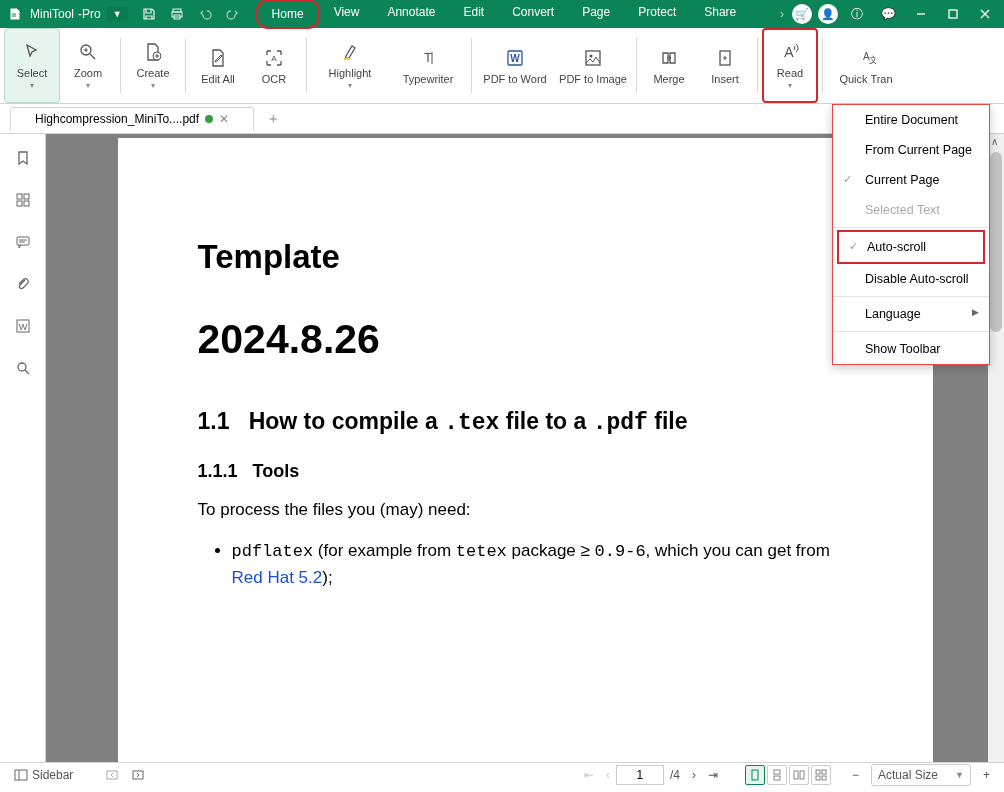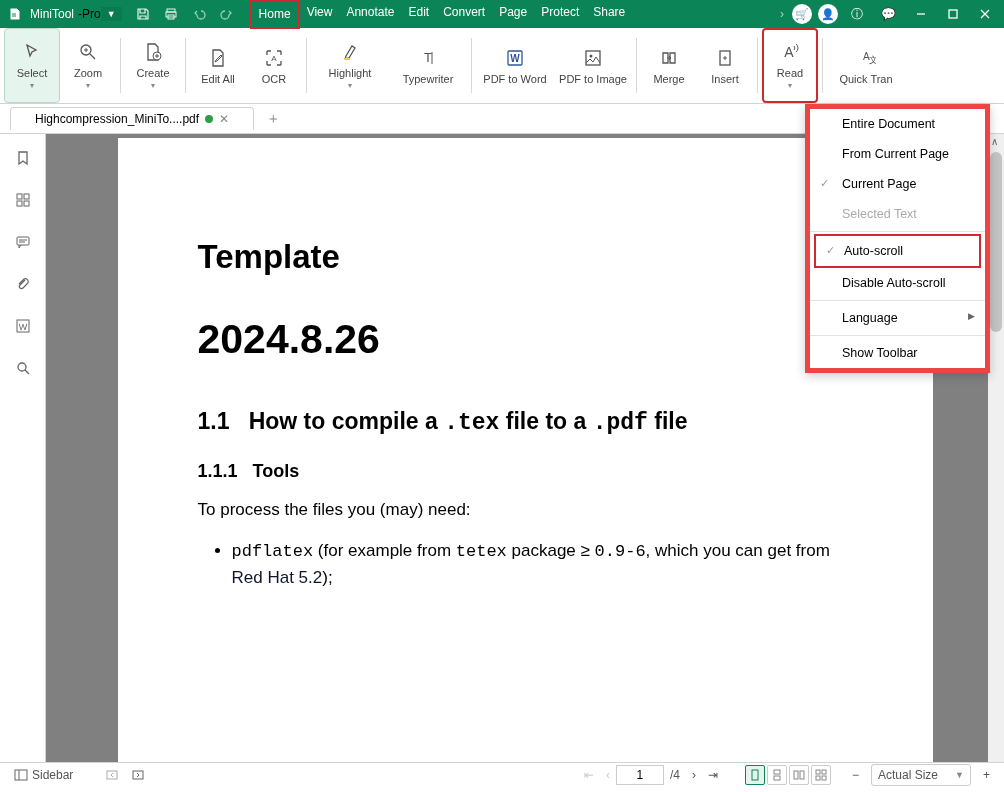--- a/index.html
+++ b/index.html
@@ -1,26 +1,26 @@
 <!DOCTYPE html>
 <html><head>
 <meta charset="utf-8">
 <style>
 * { margin: 0; padding: 0; box-sizing: border-box; font-family: "Segoe UI", Arial, sans-serif; }
 body { width: 1004px; height: 792px; overflow: hidden; background: #fff; position: relative; }
 
 .titlebar { height: 28px; background: #0b8457; display: flex; align-items: center; color: #fff; font-size: 12px; }
 .titlebar .logo { width: 20px; height: 20px; margin: 0 5px; display: flex; align-items: center; justify-content: center; }
 .titlebar .app-name { font-weight: 500; margin-right: 4px; }
-.titlebar .pro { color: #000000; }
+.titlebar .pro { color: #ffffff; margin-right: 6px; }
 .titlebar .dropdown-arrow { background: #0a7a50; padding: 2px 6px; font-size: 9px; margin-right: 8px; }
 .titlebar .qat { display: flex; gap: 2px; }
 .titlebar .qat-btn { width: 26px; height: 24px; display: flex; align-items: center; justify-content: center; opacity: 0.9; }
 .titlebar .menus { display: flex; margin-left: 10px; }
-.titlebar .menu { padding: 6px 7px; cursor: pointer; position: relative; }
+.titlebar .menu { padding: 6px 14px; cursor: pointer; position: relative; border-radius: 12px; }
 .titlebar .menu.active { border: 2px solid #d1292e; }
 .titlebar .spacer { flex: 1; }
 .titlebar .right-btns { display: flex; align-items: center; gap: 2px; padding-right: 4px; }
 .titlebar .circ-btn { width: 20px; height: 20px; border-radius: 50%; background: #fff; color: #0b8457; display: flex; align-items: center; justify-content: center; font-size: 11px; margin: 0 2px; }
 .titlebar .win-btn { width: 30px; height: 24px; display: flex; align-items: center; justify-content: center; }
 
 .ribbon { height: 76px; border-bottom: 1px solid #d3d3d3; display: flex; padding: 0 4px; }
 .ribbon .tool { width: 56px; display: flex; flex-direction: column; align-items: center; justify-content: center; gap: 4px; font-size: 11px; color: #444; cursor: pointer; padding: 4px 0; position: relative; border-radius: 4px; }
 .ribbon .tool.wide { width: 78px; }
 .ribbon .tool.sel { background: #e6f4ee; border: 1px solid #b4d9c9; }
@@ -43,28 +43,28 @@
 .page { width: 815px; background: #fff; padding: 100px 80px 20px 80px; font-family: "Times New Roman", serif; color: #000; }
 .page h1 { font-size: 33px; font-weight: bold; margin-bottom: 50px; }
 .page h2 { font-size: 33px; font-weight: bold; margin-bottom: 40px; }
 .page h3 { font-size: 41px; font-weight: bold; margin-bottom: 45px; }
 .page .sec11 { font-size: 23px; font-weight: bold; margin-bottom: 25px; }
 .page .sec111 { font-size: 18px; font-weight: bold; margin-bottom: 18px; }
 .page .body-text { font-size: 17px; margin-bottom: 18px; }
 .page ul { padding-left: 34px; }
 .page li { font-size: 17px; line-height: 1.5; }
 .page .tt { font-family: "Courier New", monospace; }
-.page .link { color: #0f172a; }
+.page .link { color: #1d4ed8; }
 
 .doc-scroll { position: absolute; right: 0; top: 0; width: 16px; height: 100%; background: #f0f0f0; }
 .doc-scroll .thumb { position: absolute; top: 18px; left: 2px; width: 12px; height: 180px; background: #c4c4c4; border-radius: 6px; }
 .doc-scroll .arrow-up, .doc-scroll .arrow-down { position: absolute; left: 3px; font-size: 10px; color: #666; }
 .doc-scroll .arrow-up { top: 2px; }
 
-.read-menu { position: absolute; top: 104px; right: 14px; width: 185px; background: #fff; border: 5px solid #ef4444; box-shadow: 0 3px 10px rgba(0,0,0,0.2); z-index: 100; font-size: 12.5px; }
+.read-menu { position: absolute; top: 104px; right: 14px; width: 158px; background: #fff; border: 1px solid #ef4444; box-shadow: 0 3px 10px rgba(0,0,0,0.2); z-index: 100; font-size: 12.5px; }
 .read-menu .item { padding: 8px 12px 8px 32px; cursor: pointer; position: relative; white-space: nowrap; }
 .read-menu .item.disabled { color: #aaa; }
 .read-menu .item.highlighted { border: 2px solid #d1292e; margin: 0 4px; padding-left: 28px; padding-right: 8px; }
 .read-menu .item .check { position: absolute; left: 10px; color: #999; font-size: 11px; }
 .read-menu .item .sub-arrow { position: absolute; right: 10px; font-size: 9px; color: #666; }
 .read-menu .sep { height: 1px; background: #e3e3e3; margin: 2px 0; }
 
 .statusbar { height: 24px; border-top: 1px solid #d3d3d3; display: flex; align-items: center; font-size: 12px; color: #555; padding: 0 8px; }
 .statusbar .sb-btn { padding: 3px 6px; display: flex; align-items: center; gap: 4px; }
 .statusbar .spacer { flex: 1; }

